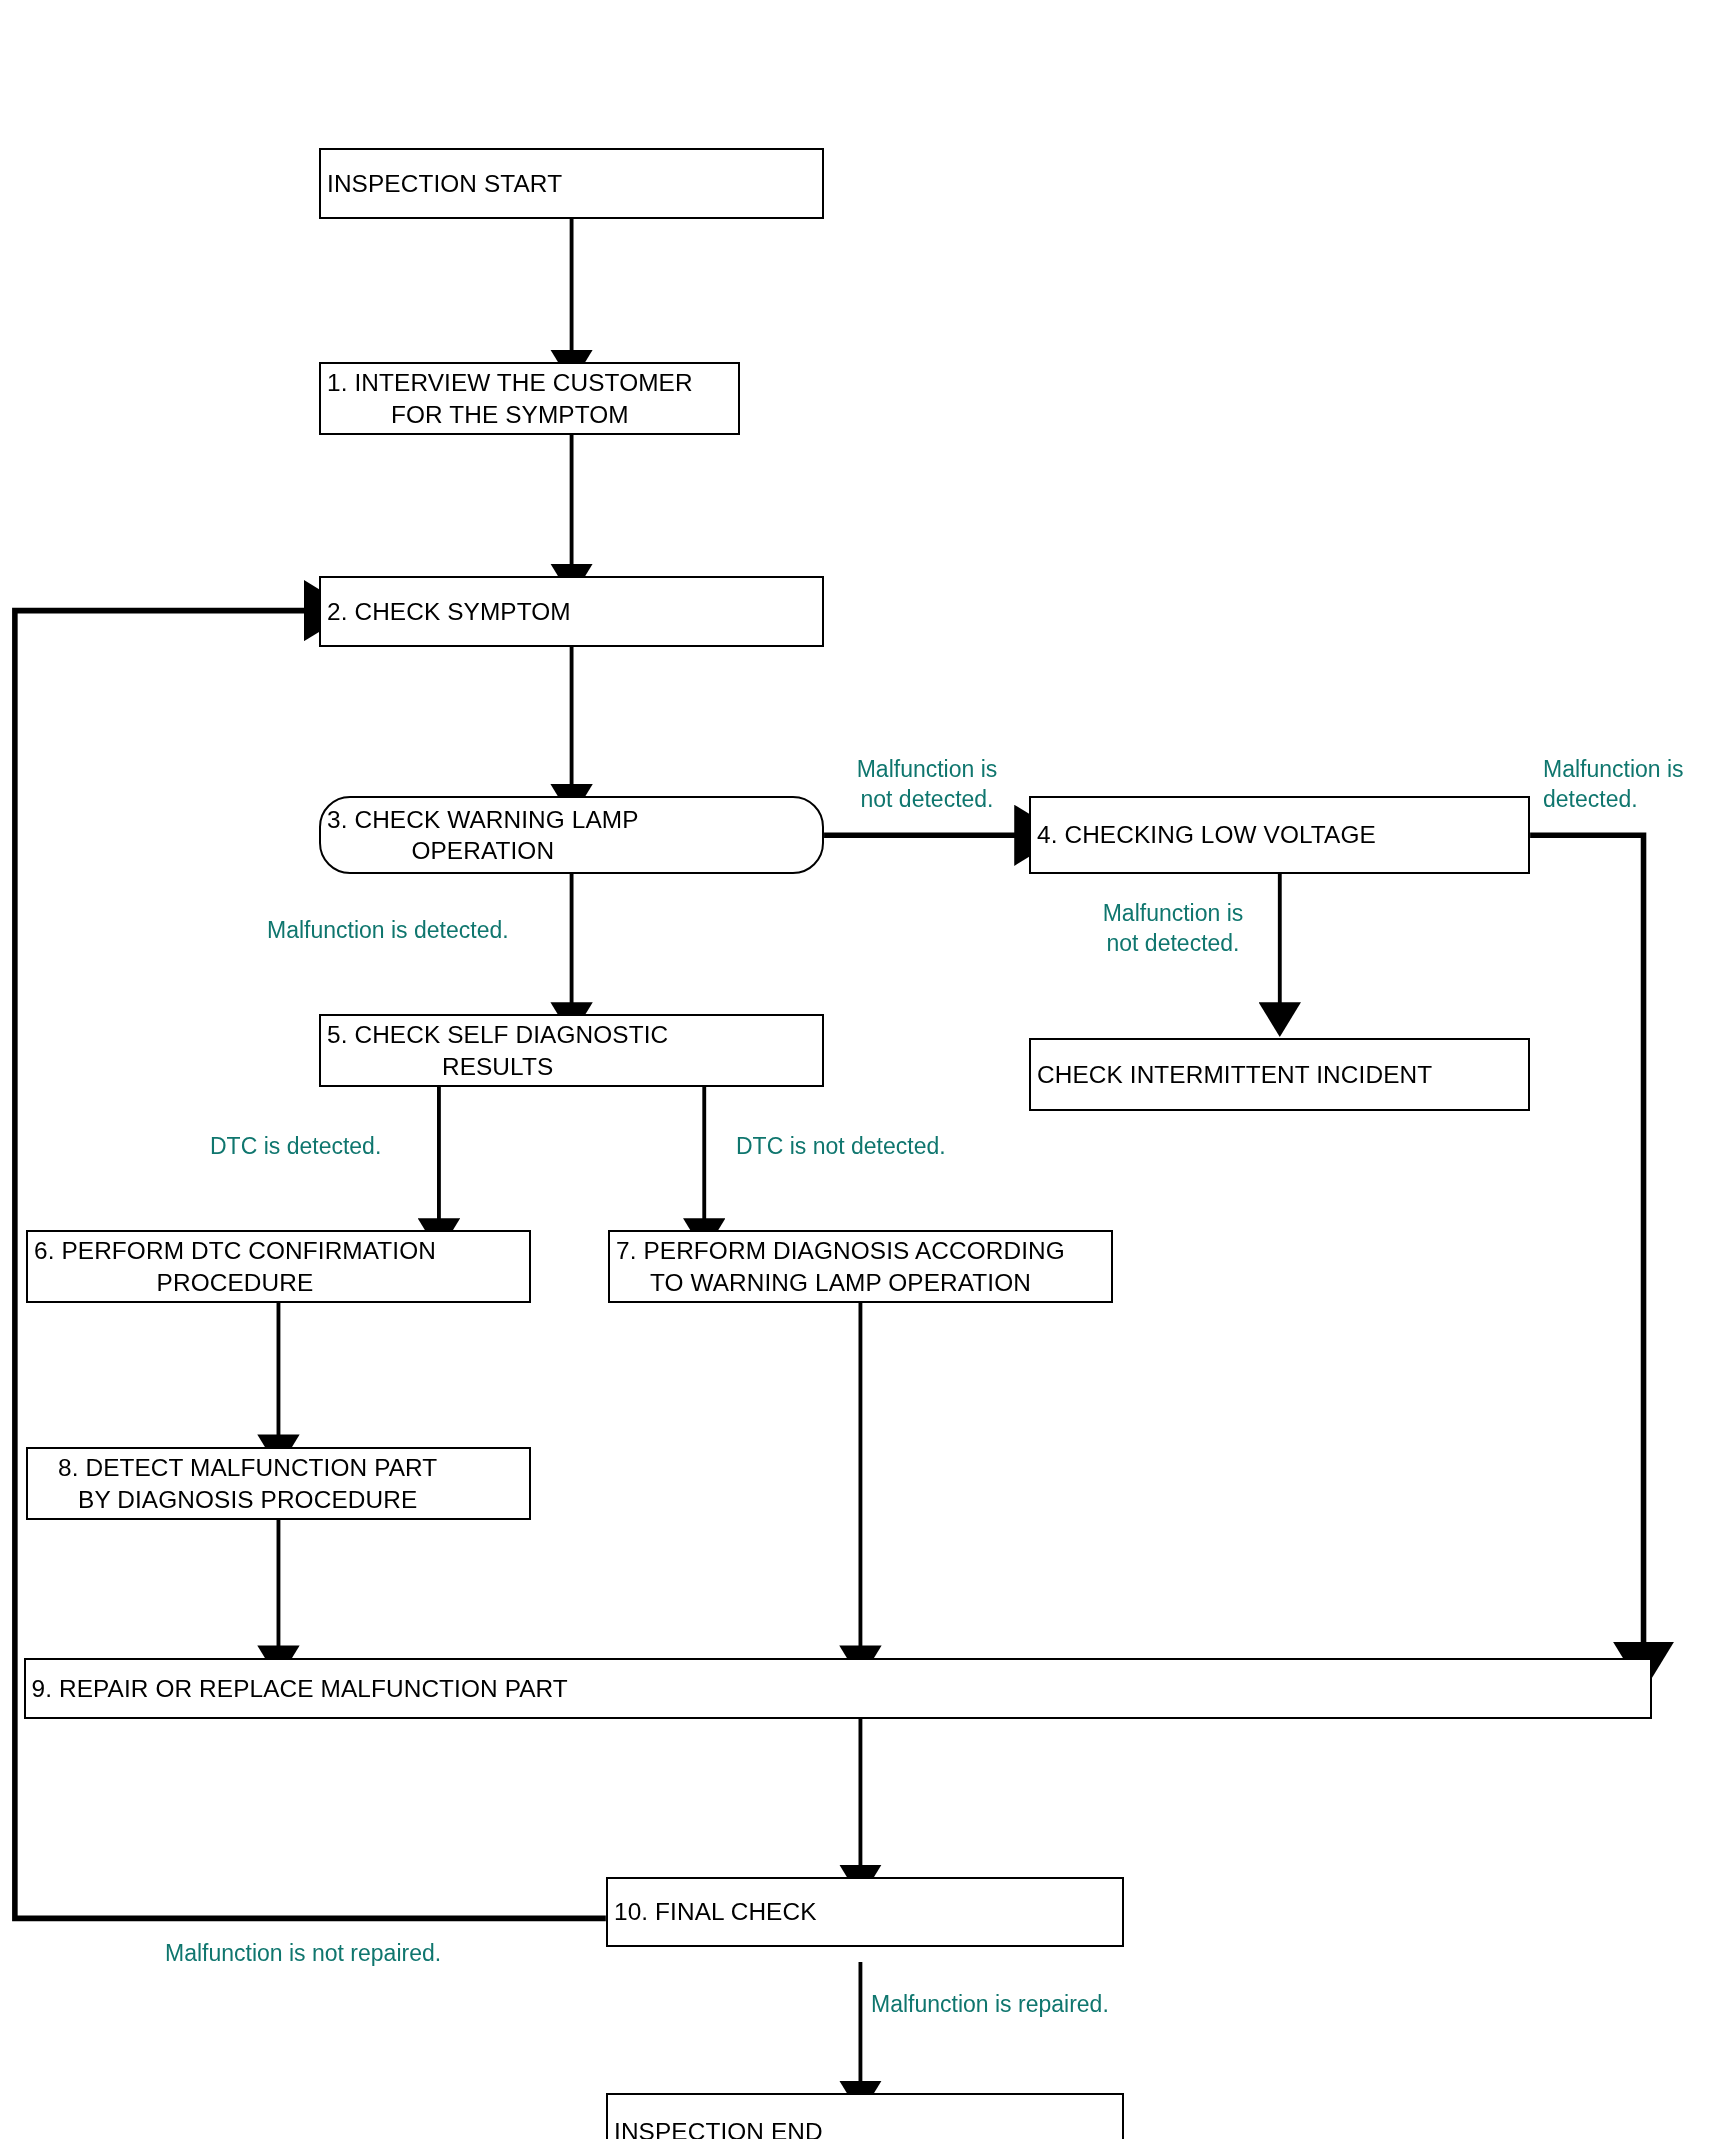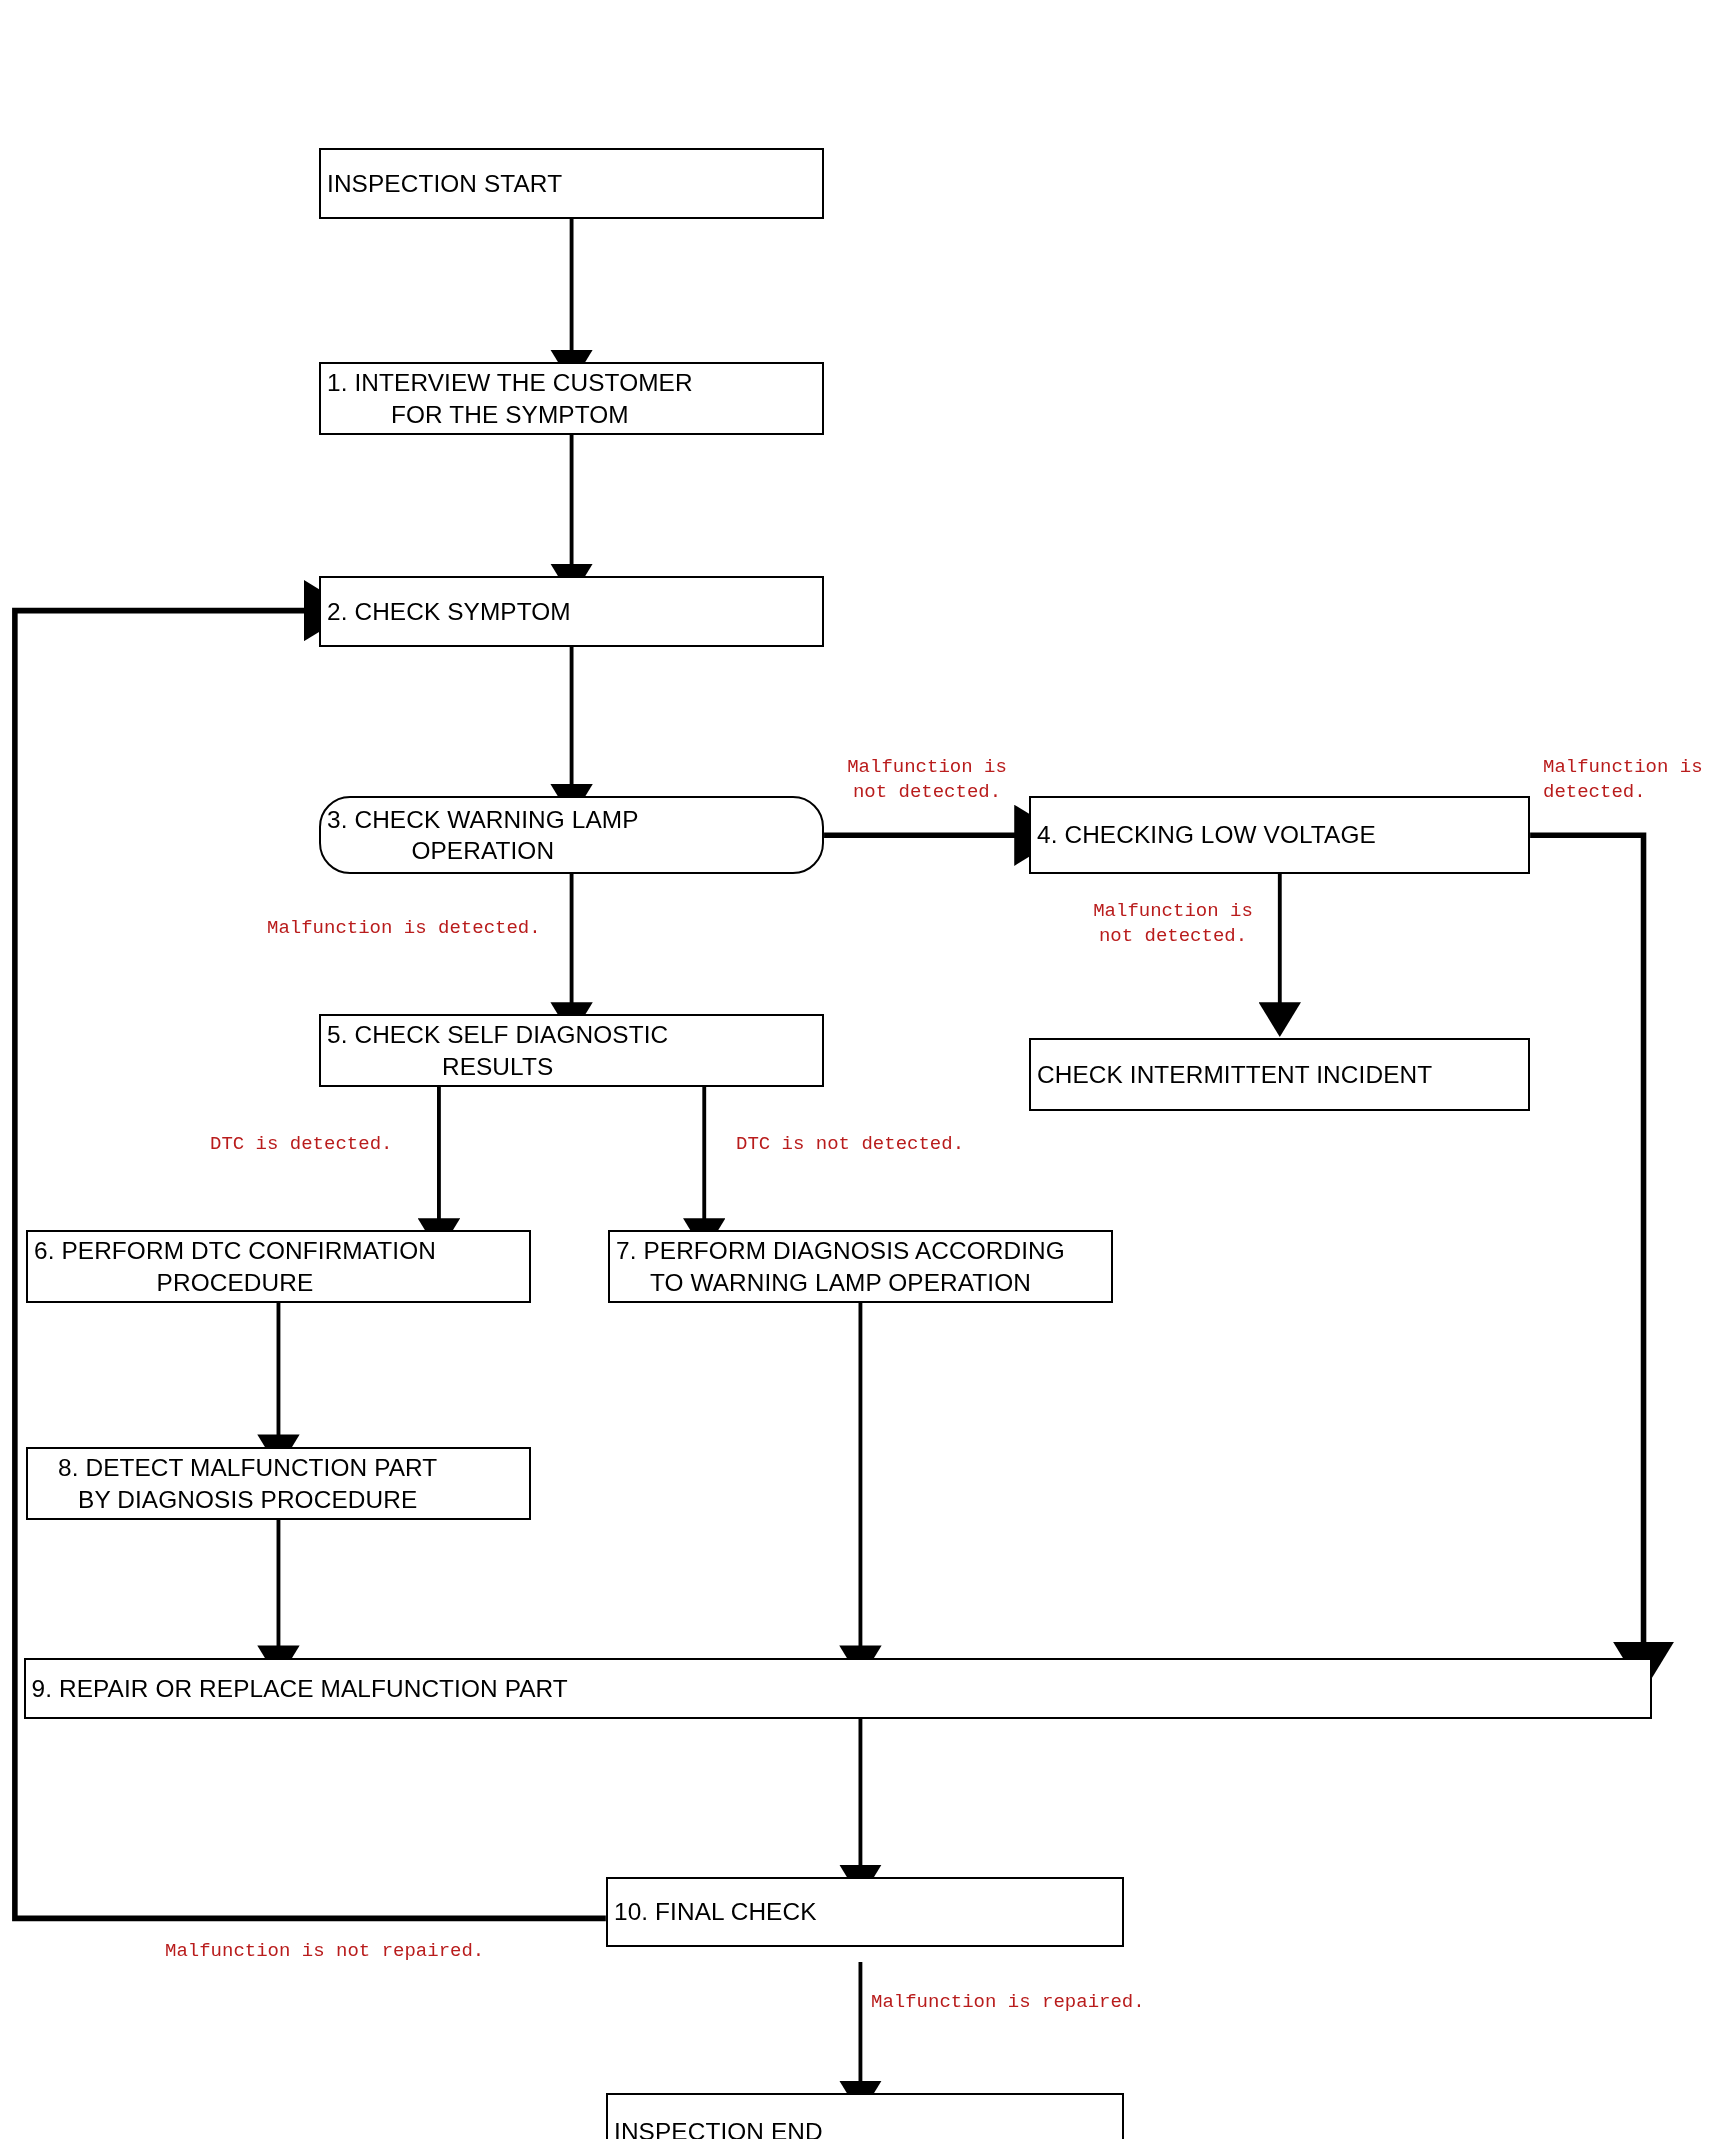--- a/index.html
+++ b/index.html
@@ -37,24 +37,24 @@
     font-family: "Liberation Sans", sans-serif;
     font-size: 24.4px;
     line-height: 1.28;
     color: #000000;
     letter-spacing: 0.1px;
     white-space: pre-line;
     padding: 0 6px;
   }
   .edge-label {
     position: absolute;
-    font-family: Liberation Mono, monospace;
-    font-size: 19px;
+    font-family: Liberation Sans, sans-serif;
+    font-size: 23px;
     line-height: 1.30;
-    color: #b91c1c;
+    color: #0f766e;
     white-space: pre-line;
   }
   .edge-label.align-center { text-align: center; }
   .edge-label.align-left { text-align: left; }
 </style>
 </head>
 <body>
 
 <div id="diagram-root">
 
@@ -99,21 +99,21 @@
       <polyline points="3575,1952 3840,1952 3840,3852" marker-end="url(#arrowhead)"></polyline>
 
       <polyline points="1415,4483 34,4483 34,1427 725,1427" marker-end="url(#arrowhead)"></polyline>
     </g>
   </svg>
 
   <div class="node-box" style="left:319px; top:148px; width:505px; height:71px;">
     <span class="node-label">INSPECTION START</span>
   </div>
 
-  <div class="node-box" style="left:319px; top:362px; width:505px; height:73px;">
+  <div class="node-box" style="left:319px; top:362px; width:421px; height:73px;">
     <span class="node-label">1. INTERVIEW THE CUSTOMER
 FOR THE SYMPTOM</span>
   </div>
 
   <div class="node-box" style="left:319px; top:576px; width:505px; height:71px;">
     <span class="node-label">2. CHECK SYMPTOM</span>
   </div>
 
   <div class="node-box" style="left:319px; top:796px; width:505px; height:78px;border-radius:31px;">
     <span class="node-label">3. CHECK WARNING LAMP

